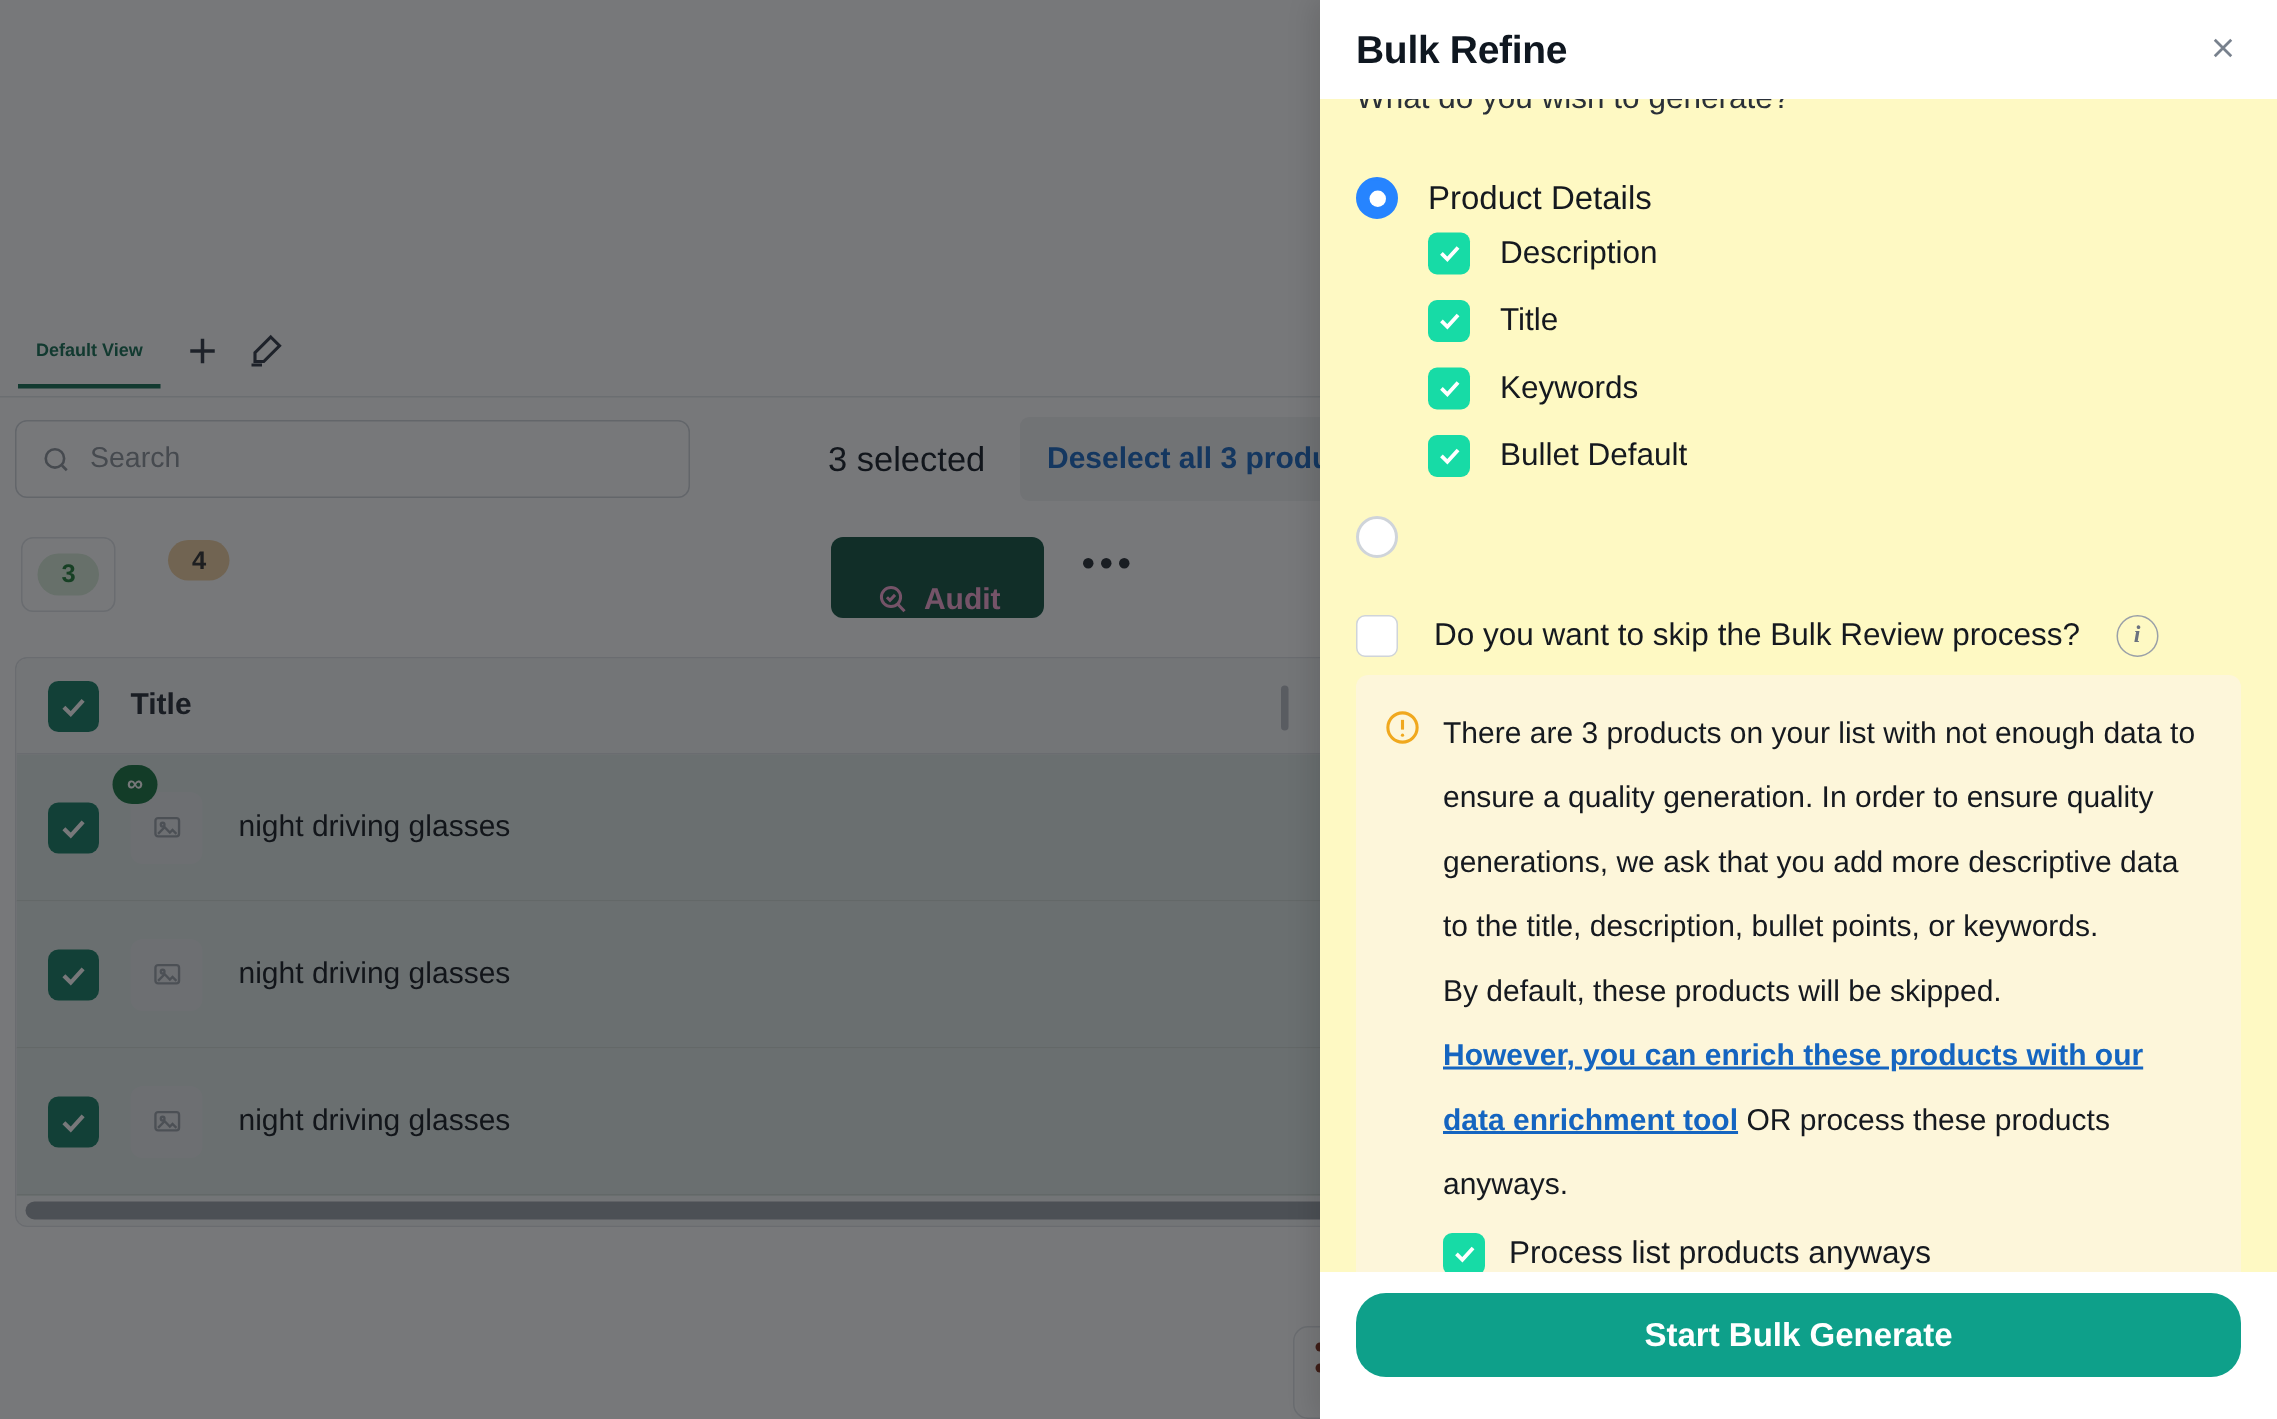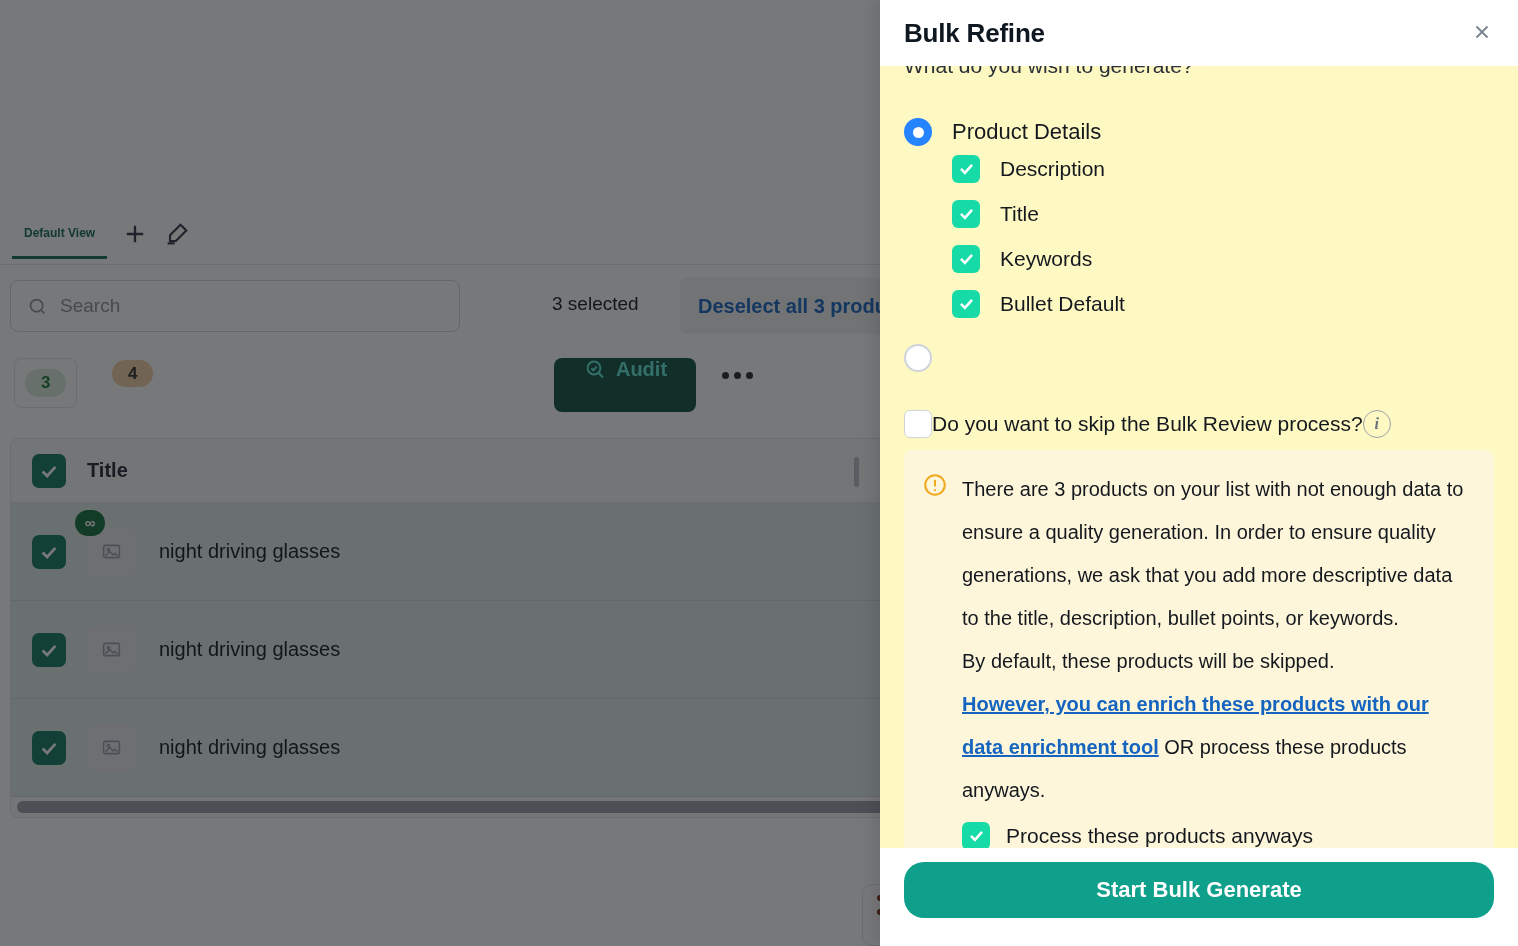--- a/index.html
+++ b/index.html
@@ -38,43 +38,43 @@
 
   .search-row { position: absolute; left: 0; top: 280px; width: 880px; height: 54px; }
   .search-box {
     position: absolute; left: 10px; top: 0; width: 450px; height: 52px;
     border: 1px solid #cfd4da; border-radius: 8px;
     display: flex; align-items: center; gap: 12px; padding: 0 16px;
   }
   .search-box svg { width: 21px; height: 21px; color: #8b919a; flex: none; }
   .search-ph { font-size: 19px; color: #8b919a; }
 
-  .sel-count { position: absolute; left: 552px; top: 13px; font-size: 19px; color: #0f1720; }
+  .sel-count { position: absolute; left: 552px; top: 13px; font-size: 23px; color: #0f1720; }
   .deselect-chip {
     position: absolute; left: 680px; top: -2px; height: 56px;
     background: #f1f2f4; border-radius: 6px; padding: 0 18px;
     display: flex; align-items: center; white-space: nowrap; overflow: hidden;
     width: 240px;
   }
   .deselect-chip span { font-size: 20px; font-weight: 700; color: #1565c0; }
 
   .filters-row { position: absolute; left: 0; top: 358px; width: 880px; height: 56px; }
   .badge-box {
     position: absolute; left: 14px; top: 0; height: 50px; display: flex; align-items: center;
     background: #ffffff; border: 1px solid #dfe3e7; border-radius: 8px; padding: 0 10px;
   }
   .pill { border-radius: 14px; padding: 4px 16px; font-size: 17px; font-weight: 700; }
   .pill-green { background: #d8ecd8; color: #1b7a34; }
   .pill-amber { background: #f0cf9f; color: #2b2b2b; margin-left: 12px; }
   .pill-wrap { position: absolute; left: 100px; top: 6px; }
 
   .audit-btn {
     position: absolute; left: 554px; top: 0; width: 142px; height: 54px;
-    background: #0c4f3d; border-radius: 8px; color: #5eead4;
-    display: flex; align-items: flex-start; justify-content: center; gap: 9px;
+    background: #0c4f3d; border-radius: 8px; color: #f9a8d4;
+    display: flex; align-items: flex-end; justify-content: center; gap: 9px;
     font-size: 20px; font-weight: 700;
   }
   .audit-btn svg { width: 24px; height: 24px; }
   .kebab { position: absolute; left: 722px; top: 14px; display: flex; gap: 5px; }
   .kebab i { width: 7px; height: 7px; background: #20262e; border-radius: 50%; display: block; }
 
   
   .tbl {
     position: absolute; left: 10px; top: 438px; width: 1180px;
     border: 1px solid #dfe3e7; border-radius: 8px; overflow: hidden; background: #fff;
@@ -163,21 +163,21 @@
 
   .sub-list { margin-left: 48px; }
   .sub-item { display: flex; align-items: center; gap: 20px; height: 45px; }
   .tcb {
     width: 28px; height: 28px; border-radius: 6px; background: #17dba6; flex: none;
     display: flex; align-items: center; justify-content: center;
   }
   .tcb svg { width: 19px; height: 19px; color: #ffffff; }
   .sub-text { font-size: 21px; color: #15191f; }
 
-  .skip-row { display: flex; align-items: center; margin-top: 8px; }
+  .skip-row { display: flex; align-items: center; gap: 24px; margin-top: 8px; }
   .skip-cb { width: 28px; height: 28px; border-radius: 6px; border: 1.5px solid #cfd4da; background:#fff; flex: none; }
   .skip-text { font-size: 21px; color: #15191f; }
   .info-ico {
     width: 28px; height: 28px; border-radius: 50%; border: 1.5px solid #9aa0a8;
     color: #6b7280; display: flex; align-items: center; justify-content: center;
     font-size: 16px; font-style: italic; font-family: "Liberation Serif", serif; font-weight: 700;
   }
 
   .warn {
     margin-top: 12px; background: #fdf6da; border-radius: 8px;
@@ -424,21 +424,21 @@
         <div class="warn-body">
           <span>There are 3 products on your list with not enough data to ensure a quality generation. In order to ensure quality generations, we ask that you add more descriptive data to the title, description, bullet points, or keywords.</span><br>
           <span>By default, these products will be skipped.</span><br>
           <span class="warn-link">However, you can enrich these products with our data enrichment tool</span><span> OR process these products anyways.</span>
           <div class="warn-cb-row">
             <span class="tcb">
               <svg viewBox="0 0 24 24" fill="none" stroke="currentColor" stroke-width="3.2">
                   <path d="M5 12.5l5 5 9-10"></path>
                 </svg>
             </span>
-            <span class="sub-text">Process these products anyways</span>
+            <span class="sub-text">Process list products anyways</span>
           </div>
         </div>
       </div>
     </div>
 
     <div class="panel-foot">
       <button class="primary-btn">Start Bulk Generate</button>
     </div>
   </div>
 </div>

